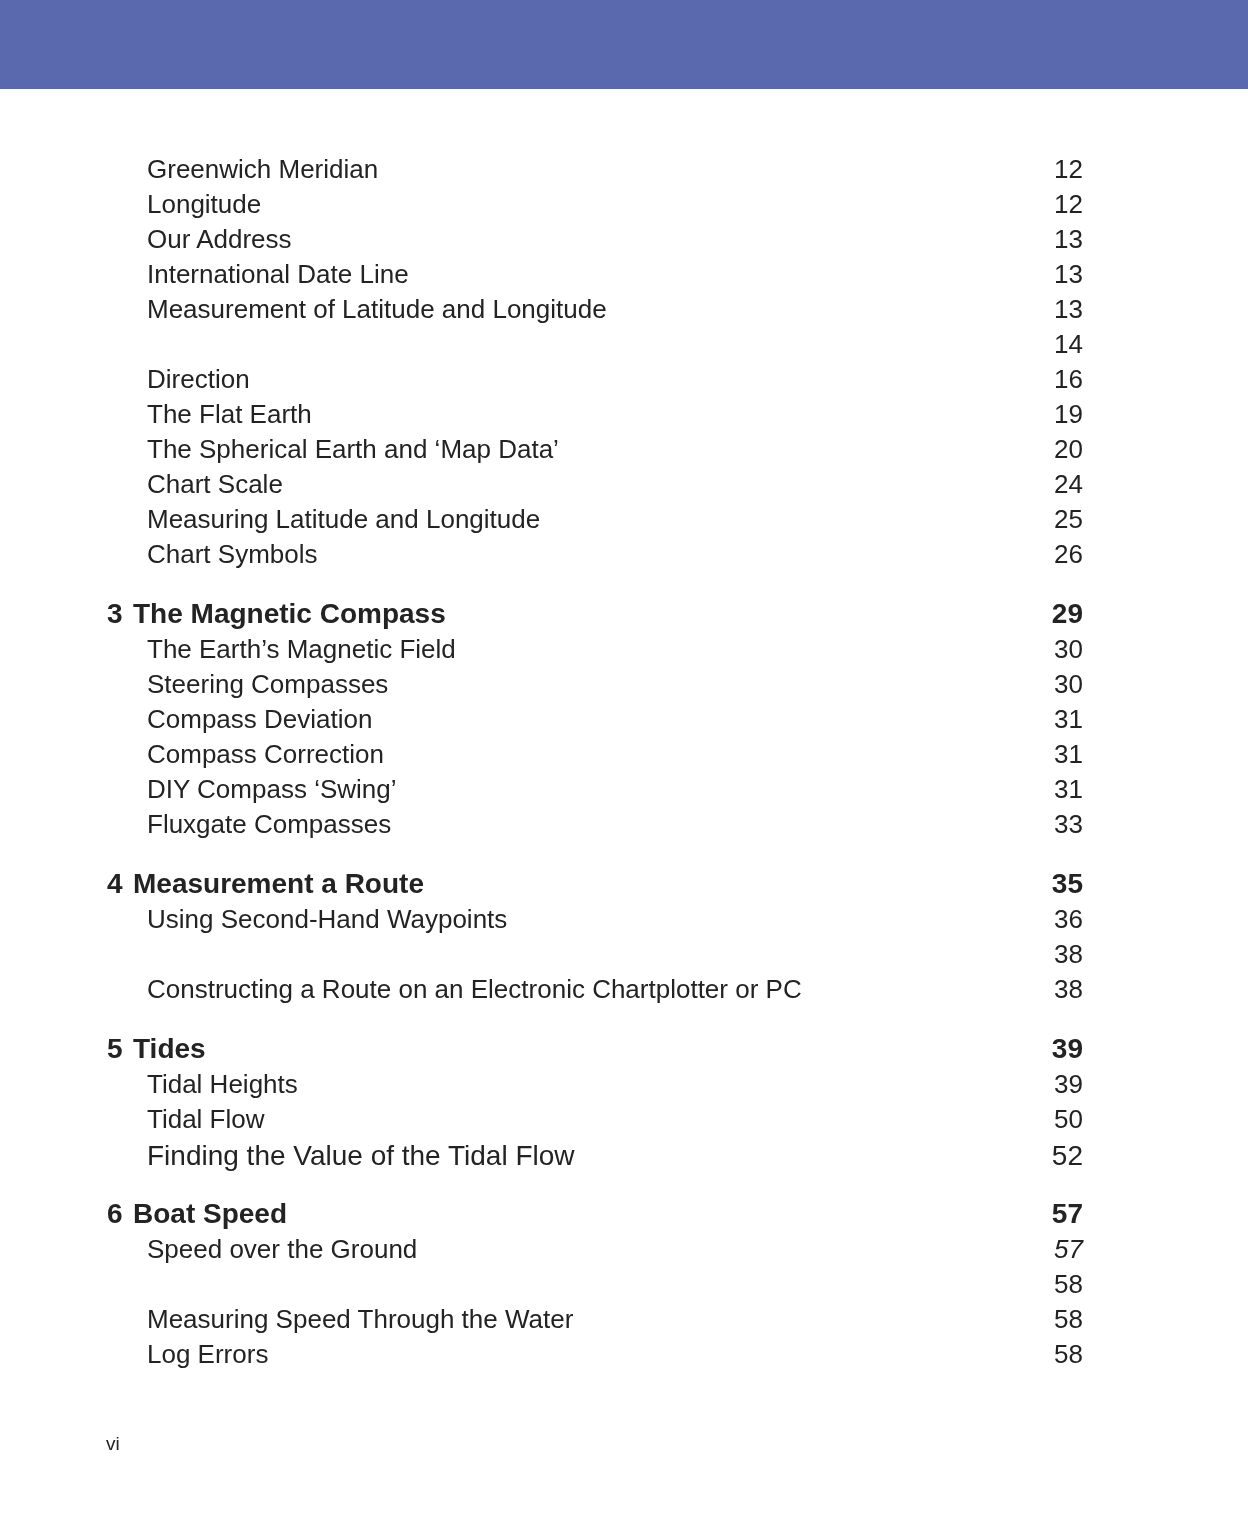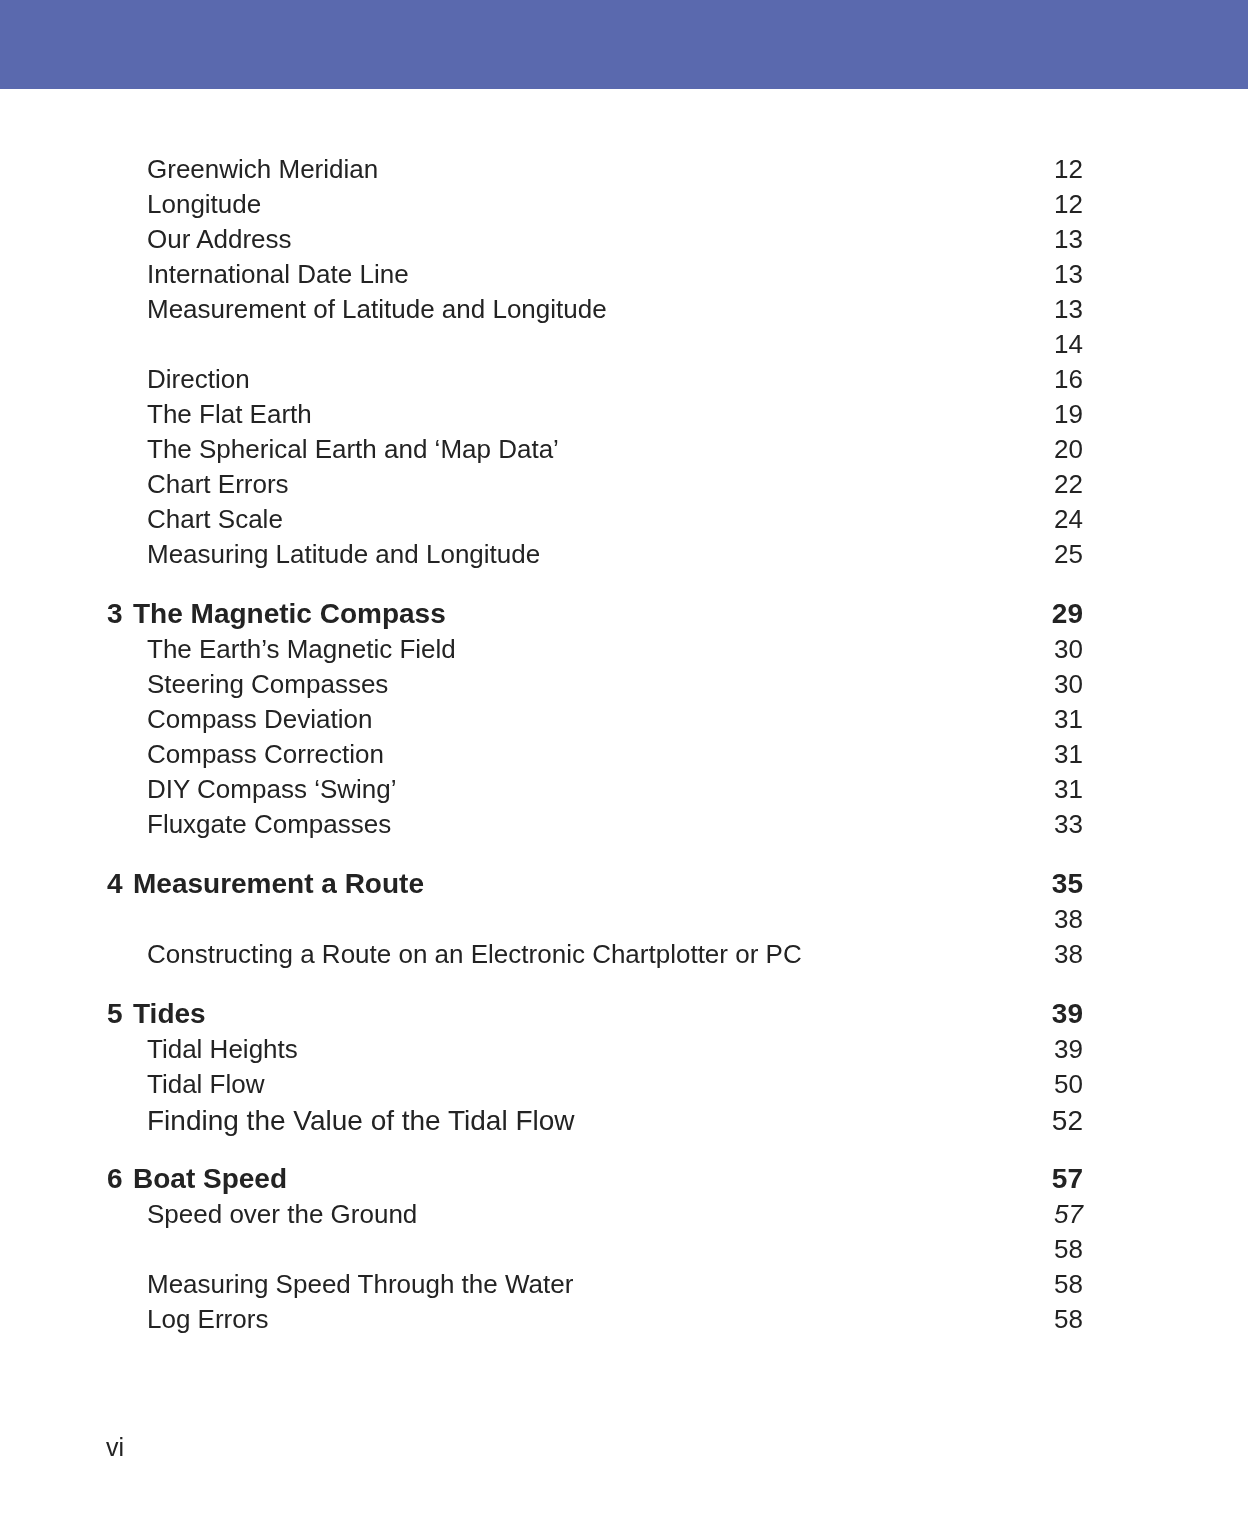--- a/index.html
+++ b/index.html
@@ -52,21 +52,21 @@
   .page-num {
     margin-left: auto;
   }
   .page-num.italic {
     font-style: italic;
   }
   .folio {
     position: absolute;
     left: 106px;
     top: 1433px;
-    font-size: 25px;
+    font-size: 19px;
   }
 </style>
 </head>
 <body>
 
 <div class="page" style="color: rgb(35, 35, 35);">
   <div class="band" style="background: rgb(90, 105, 174);"></div>
   <main class="toc" id="toc">
       <section class="group">
         <div class="row entry">
@@ -98,30 +98,30 @@
         </div>
         <div class="row entry">
           <span class="label">The Flat Earth</span>
           <span class="page-num">19</span>
         </div>
         <div class="row entry">
           <span class="label">The Spherical Earth and ‘Map Data’</span>
           <span class="page-num">20</span>
         </div>
         <div class="row entry">
-          <span class="label">Chart Errors</span>
-          <span class="page-num">22</span>
-        </div>
-        <div class="row entry">
           <span class="label">Chart Scale</span>
           <span class="page-num">24</span>
         </div>
         <div class="row entry">
           <span class="label">Measuring Latitude and Longitude</span>
           <span class="page-num">25</span>
+        </div>
+        <div class="row entry">
+          <span class="label">Chart Symbols</span>
+          <span class="page-num">26</span>
         </div>
       </section>
       <section class="group">
         <div class="row chapter">
           <span class="num">3</span>
           <span class="title">The Magnetic Compass</span>
           <span class="page-num">29</span>
         </div>
         <div class="row entry">
           <span class="label">The Earth’s Magnetic Field</span>
@@ -146,20 +146,24 @@
         <div class="row entry">
           <span class="label">Fluxgate Compasses</span>
           <span class="page-num">33</span>
         </div>
       </section>
       <section class="group">
         <div class="row chapter">
           <span class="num">4</span>
           <span class="title">Measurement a Route</span>
           <span class="page-num">35</span>
+        </div>
+        <div class="row entry">
+          <span class="label">Using Second-Hand Waypoints</span>
+          <span class="page-num">36</span>
         </div>
         <div class="row entry">
           <span class="page-num">38</span>
         </div>
         <div class="row entry">
           <span class="label">Constructing a Route on an Electronic Chartplotter or PC</span>
           <span class="page-num">38</span>
         </div>
       </section>
       <section class="group">

